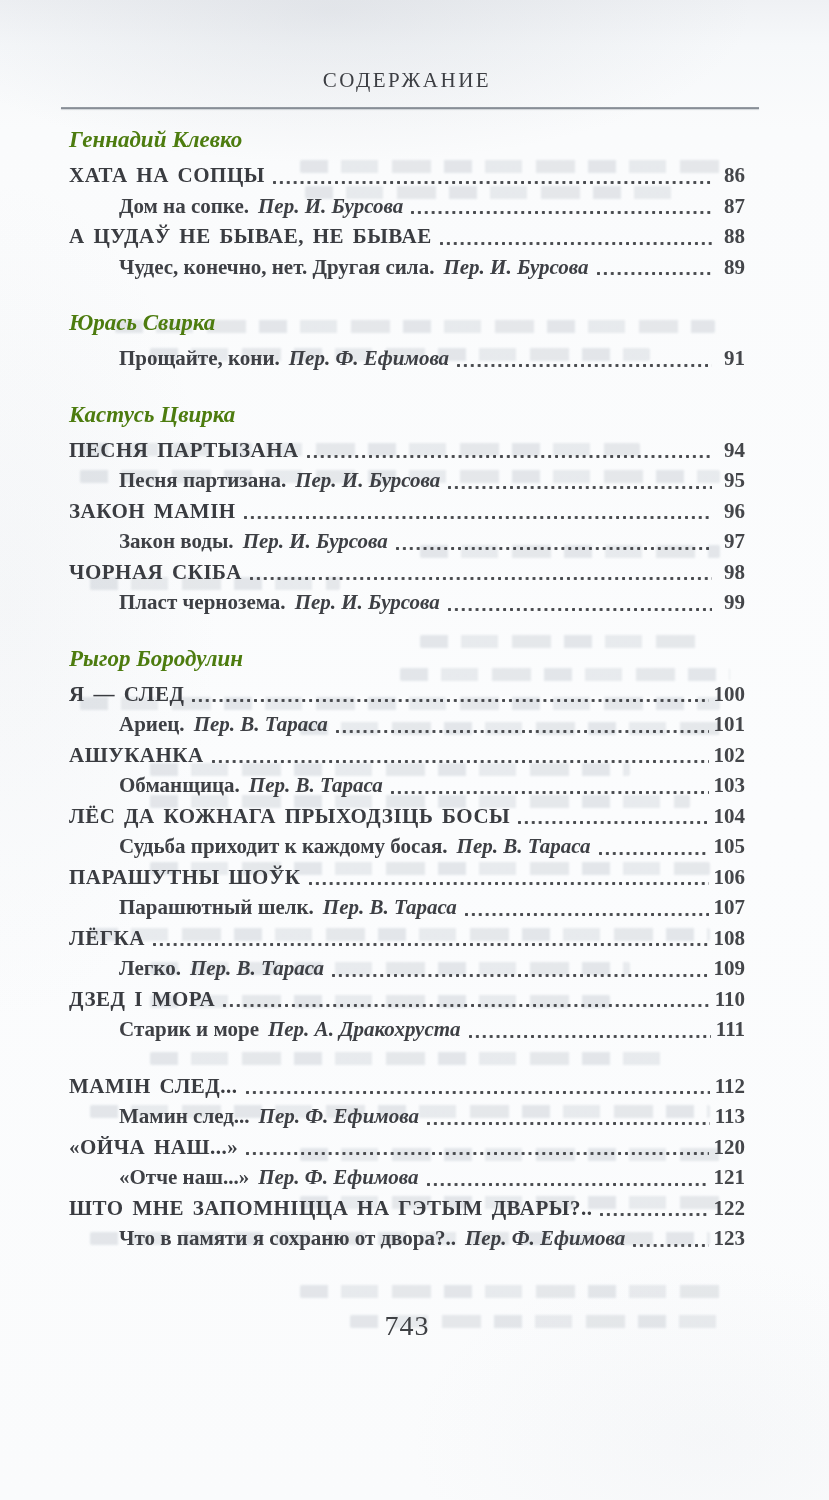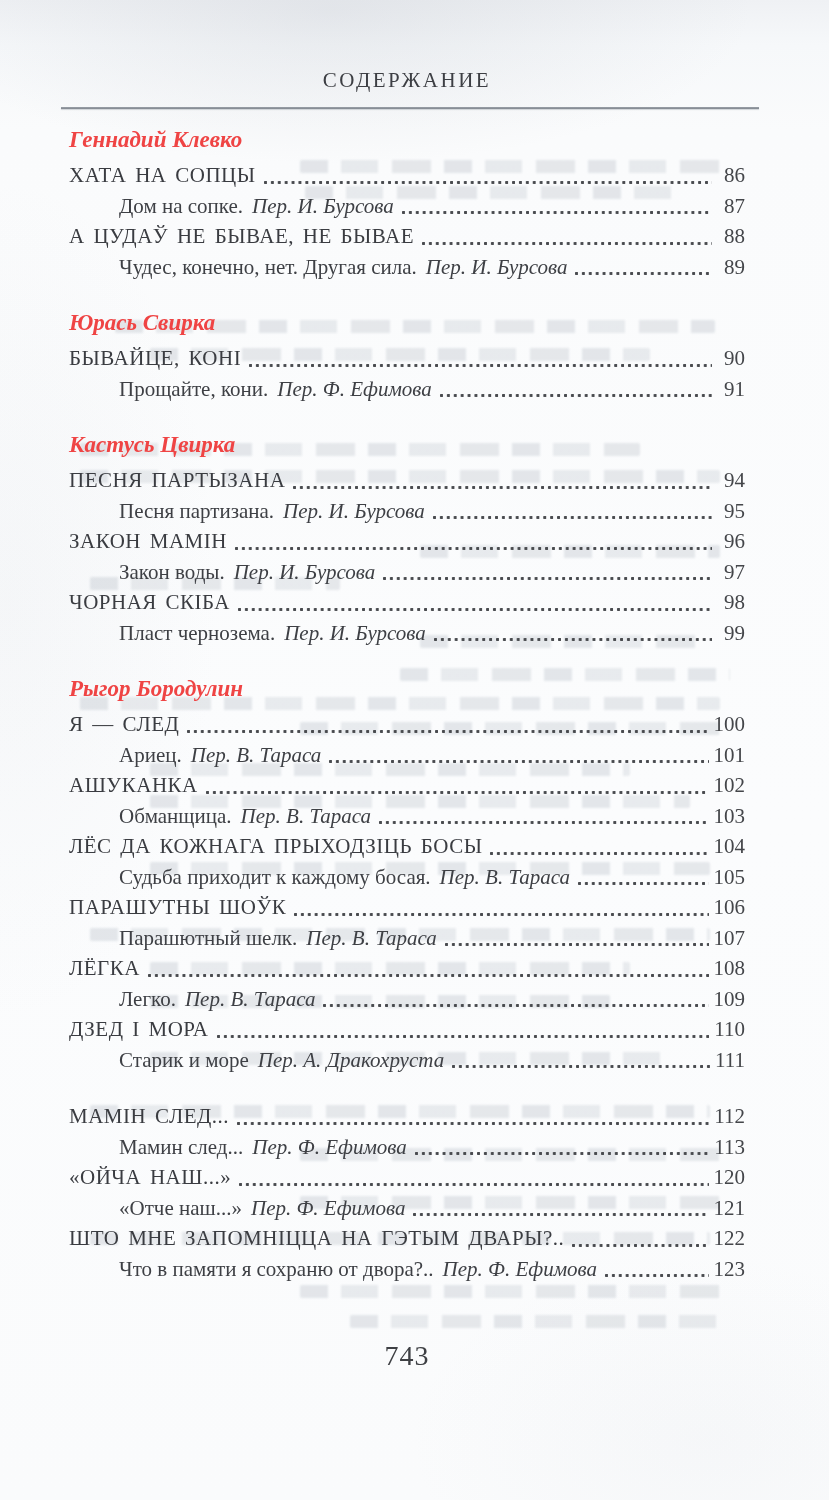--- a/index.html
+++ b/index.html
@@ -63,27 +63,28 @@
     box-shadow: 0 1px 1px rgba(160,166,174,0.45);
   }
   .sections { margin-top: 16px; }
   .section + .section { margin-top: 26px; }
   .author {
     font-size: 23px;
     font-weight: bold;
     font-style: italic;
     line-height: 30px;
     margin-bottom: 5px;
-    color: #ef4444;
+    color: #4d7c0f;
   }
   .row {
     display: flex;
     align-items: baseline;
     line-height: 30.5px;
     font-size: 21px;
+    font-weight: bold;
   }
   .row.title .entry-text {
     letter-spacing: 0.5px;
     word-spacing: 3px;
     color: #3a3c41;
     white-space: nowrap;
   }
   .row.translation { padding-left: 50px; }
   .row.translation .entry-text { color: #3e4045; white-space: nowrap; }
   .translator {
@@ -181,26 +182,20 @@
     <span class="translator">Пер. И. Бурсова</span>
     <span class="dots"></span>
     <span class="pagenum">89</span>
   </div>
 </div>
   </div>
 
   <div class="section">
     <div class="author">Юрась Свирка</div>
     <div>
-  <div class="row title">
-    <span class="entry-text">БЫВАЙЦЕ, КОНІ</span>
-
-    <span class="dots"></span>
-    <span class="pagenum">90</span>
-  </div>
 
   <div class="row translation">
     <span class="entry-text">Прощайте, кони.</span>
     <span class="translator">Пер. Ф. Ефимова</span>
     <span class="dots"></span>
     <span class="pagenum">91</span>
   </div>
 </div>
   </div>
 

